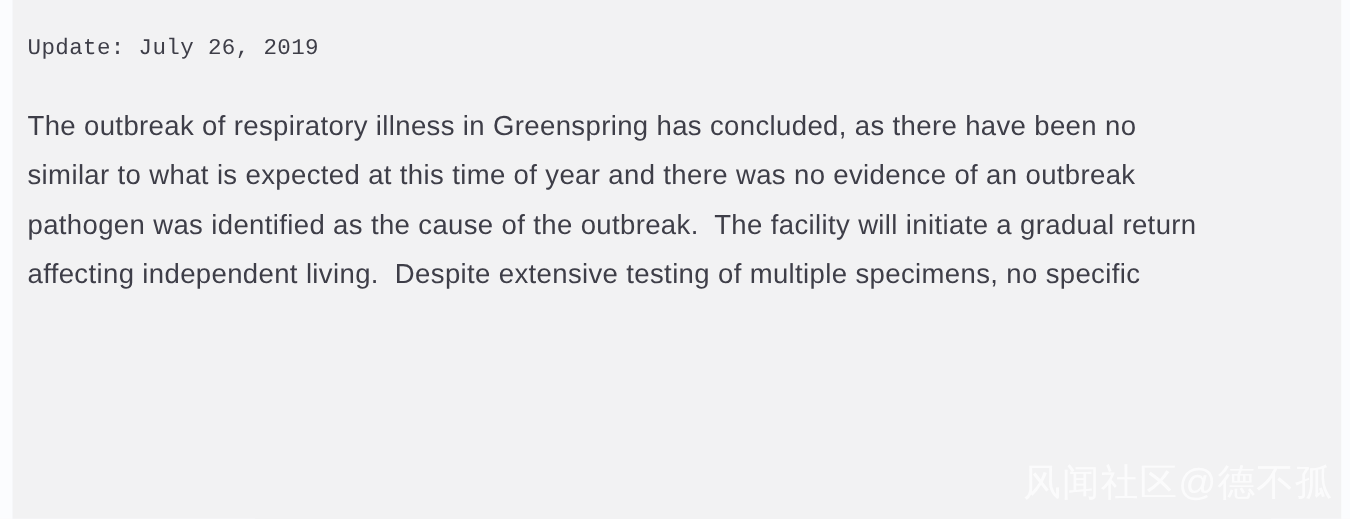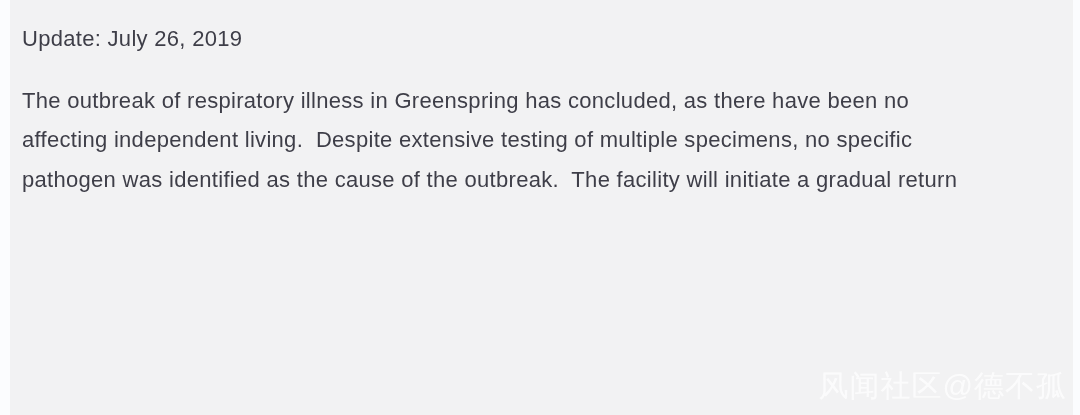--- a/index.html
+++ b/index.html
@@ -17,25 +17,26 @@
     top: 0;
     bottom: 0;
     background: var(--panel-bg, #f2f2f3);
     overflow: hidden;
   }
   .content {
     padding: 24px 0 0 12px;
     color: var(--text, #3e3e48);
   }
   .heading {
-    font-size: 22px;
+    font-size: 18px;
     font-weight: 500;
     line-height: 30px;
     letter-spacing: 0.3px;
     white-space: pre;
+    font-family: Liberation Mono, monospace;
   }
   .body-text {
     margin-top: 27px;
   }
   .body-line {
     font-size: 22px;
     font-weight: 400;
     line-height: 39.4px;
     letter-spacing: 0.3px;
     white-space: pre;
@@ -53,18 +54,19 @@
   }
 </style>
 </head>
 <body>
 
 <div class="panel">
   <div class="content">
     <h2 class="heading">Update: July 26, 2019</h2>
     <div class="body-text">
       <div class="body-line">The outbreak of respiratory illness in Greenspring has concluded, as there have been no</div>
+      <div class="body-line">similar to what is expected at this time of year and there was no evidence of an outbreak</div>
+      <div class="body-line">pathogen was identified as the cause of the outbreak.  The facility will initiate a gradual return</div>
       <div class="body-line">affecting independent living.  Despite extensive testing of multiple specimens, no specific</div>
-      <div class="body-line">pathogen was identified as the cause of the outbreak.  The facility will initiate a gradual return</div>
     </div>
   </div>
   <div class="watermark">风闻社区@德不孤</div>
 </div>
 
 </body></html>

